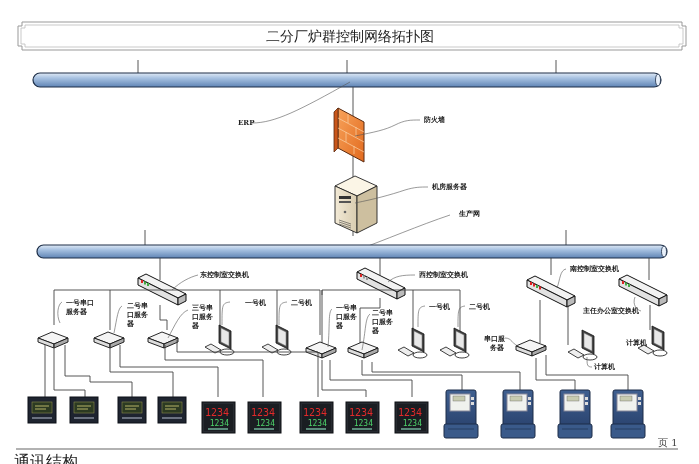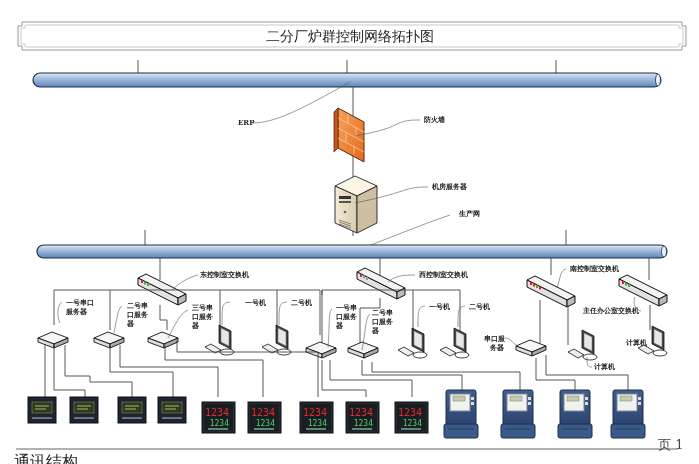--- a/index.html
+++ b/index.html
@@ -3,21 +3,21 @@
 <meta charset="utf-8">
 <style>
   html, body { margin:0; padding:0; background:#fff; }
   body { width:699px; height:464px; position:relative; overflow:hidden; font-family:"DejaVu Sans", sans-serif; }
   svg { position:absolute; left:0; top:0; }
   .lbl { font-family:"DejaVu Serif", serif; font-size:7px; fill:#222; font-weight:bold; }
   .title { font-family:"DejaVu Sans", sans-serif; font-size:14px; fill:#222; }
   .wire { stroke:#444; stroke-width:0.9; fill:none; }
   .lead { stroke:#555; stroke-width:0.6; fill:none; }
   .bottom-text { position:absolute; left:14px; top:452px; font-family:"DejaVu Serif", serif; font-size:16px; color:#222; }
-  .page-label { position:absolute; left:658px; top:436px; font-family:"DejaVu Serif", serif; font-size:13px; color:#444; }
+  .page-label { position:absolute; left:658px; top:436px; font-family:"DejaVu Serif", serif; font-size:10px; color:#444; }
 </style>
 </head>
 <body>
 
 <svg width="699" height="464" viewBox="0 0 699 464">
   <defs>
     <linearGradient id="pipeGrad" x1="0" y1="0" x2="0" y2="1">
       <stop offset="0" stop-color="#dfe9f5"></stop>
       <stop offset="0.35" stop-color="#a9c3e2"></stop>
       <stop offset="1" stop-color="#5f84b5"></stop>

